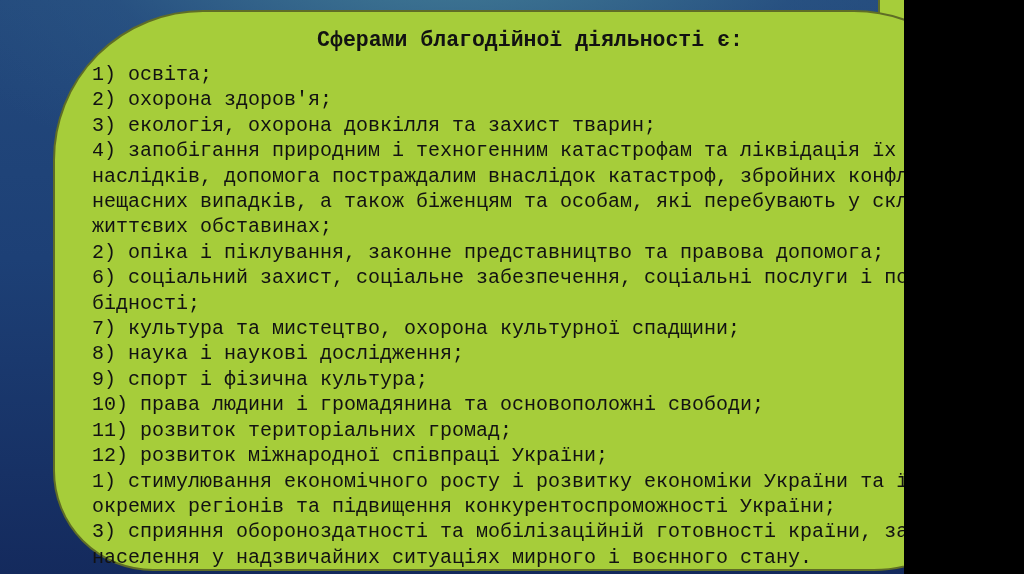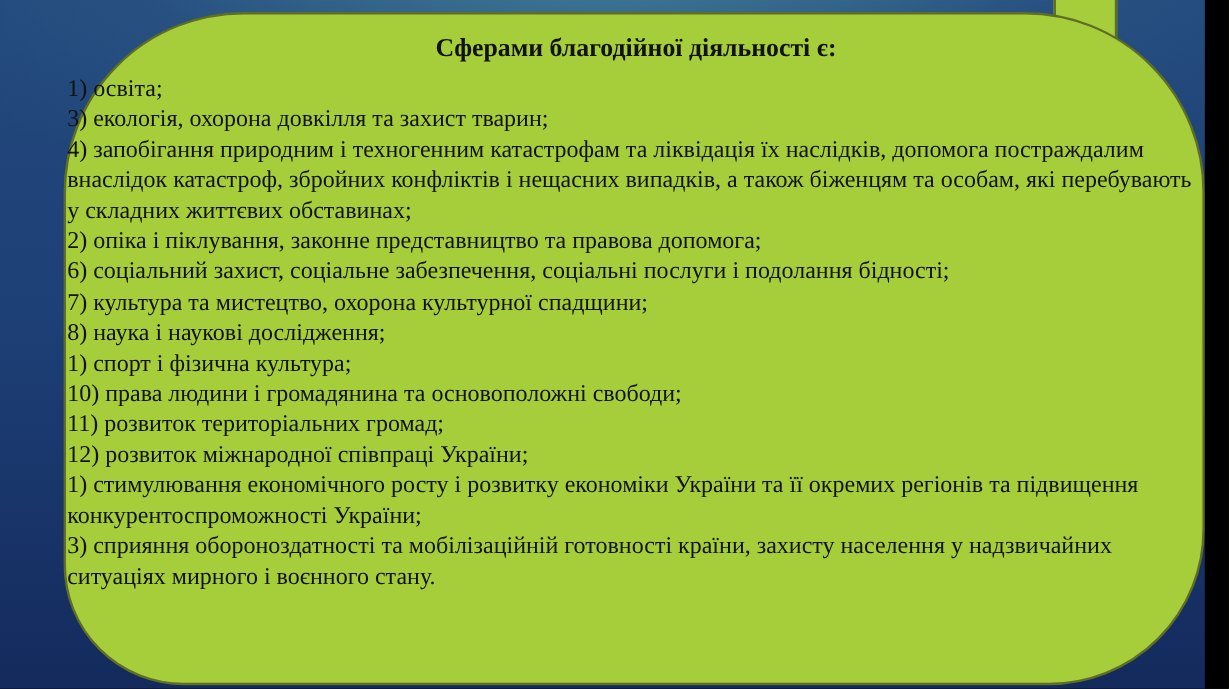--- a/index.html
+++ b/index.html
@@ -2,24 +2,24 @@
 <html style="--panel-fill: #a6cd3a; --panel-border: #5f6d26; --background-top: #23497c; --background-mid: #1d4076; --background-bottom: #142a5d; --text: #121212;"><head>
 <meta charset="utf-8">
 <style>
   html, body {
     margin: 0;
     padding: 0;
     background: #000;
   }
   .slide {
     position: relative;
-    width: 1004px;
+    width: 904px;
     height: 574px;
     overflow: hidden;
-    font-family: Liberation Serif, serif;
+    font-family: Liberation Mono, monospace;
     background:
       radial-gradient(ellipse 90% 70% at 50% -12%, rgba(72, 135, 155, 0.95) 0%, rgba(45, 90, 135, 0.45) 45%, rgba(30, 64, 118, 0) 70%),
       linear-gradient(180deg, var(--background-top, #23497c) 0%, var(--background-mid, #1d4076) 45%, var(--background-bottom, #142a5d) 100%);
   }
   .panel-tab {
     position: absolute;
     left: 878px;
     top: 0;
     width: 53px;
     height: 52px;
@@ -52,42 +52,44 @@
   .slide-title {
     margin: 0 0 9px 0;
     font-size: 21.5px;
     line-height: 26px;
     font-weight: bold;
     text-align: center;
   }
   .spheres-list {
     font-size: 20px;
     line-height: 25.4px;
+    padding-left: 36px;
   }
   .spheres-list .list-item {
     margin: 0;
   }
 </style>
 </head>
 <body>
 
 <div class="slide">
   <div class="panel-tab"></div>
   <div class="content-panel"></div>
   <div class="slide-content">
     <h1 class="slide-title">Сферами благодійної діяльності є:</h1>
     <div class="spheres-list">
         <div class="list-item">1) освіта;</div>
+        <div class="list-item">2) охорона здоров'я;</div>
         <div class="list-item">3) екологія, охорона довкілля та захист тварин;</div>
         <div class="list-item">4) запобігання природним і техногенним катастрофам та ліквідація їх наслідків, допомога постраждалим внаслідок катастроф, збройних конфліктів і нещасних випадків, а також біженцям та особам, які перебувають у складних життєвих обставинах;</div>
         <div class="list-item">2) опіка і піклування, законне представництво та правова допомога;</div>
         <div class="list-item">6) соціальний захист, соціальне забезпечення, соціальні послуги і подолання бідності;</div>
         <div class="list-item">7) культура та мистецтво, охорона культурної спадщини;</div>
         <div class="list-item">8) наука і наукові дослідження;</div>
-        <div class="list-item">1) спорт і фізична культура;</div>
+        <div class="list-item">9) спорт і фізична культура;</div>
         <div class="list-item">10) права людини і громадянина та основоположні свободи;</div>
         <div class="list-item">11) розвиток територіальних громад;</div>
         <div class="list-item">12) розвиток міжнародної співпраці України;</div>
         <div class="list-item">1) стимулювання економічного росту і розвитку економіки України та її окремих регіонів та підвищення конкурентоспроможності України;</div>
         <div class="list-item">3) сприяння обороноздатності та мобілізаційній готовності країни, захисту населення у надзвичайних ситуаціях мирного і воєнного стану.</div>
       </div>
   </div>
 </div>
 
 </body></html>

